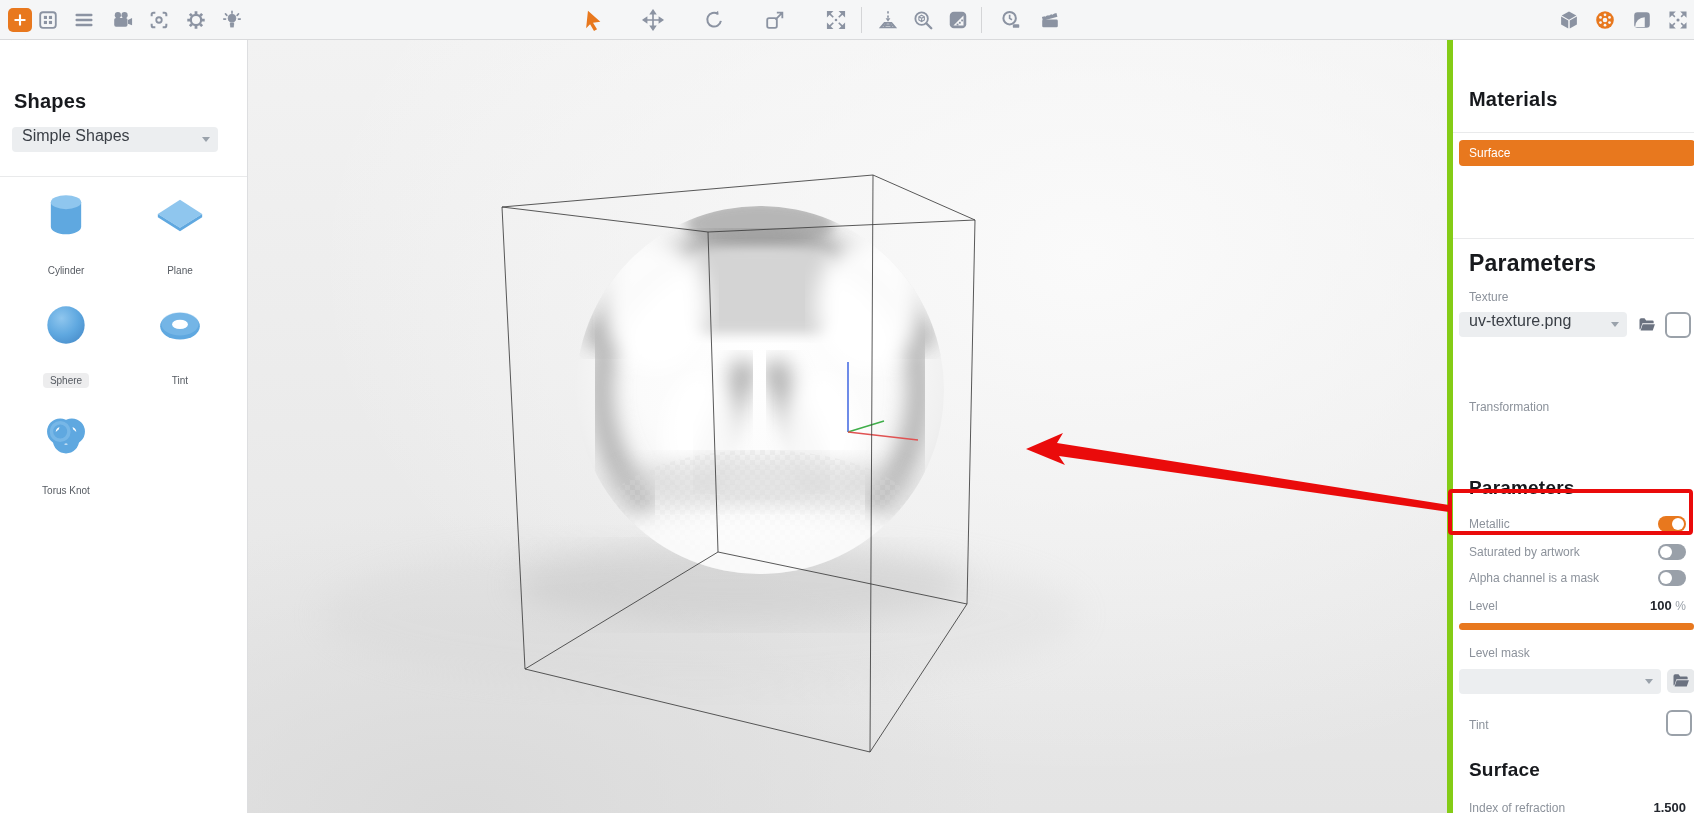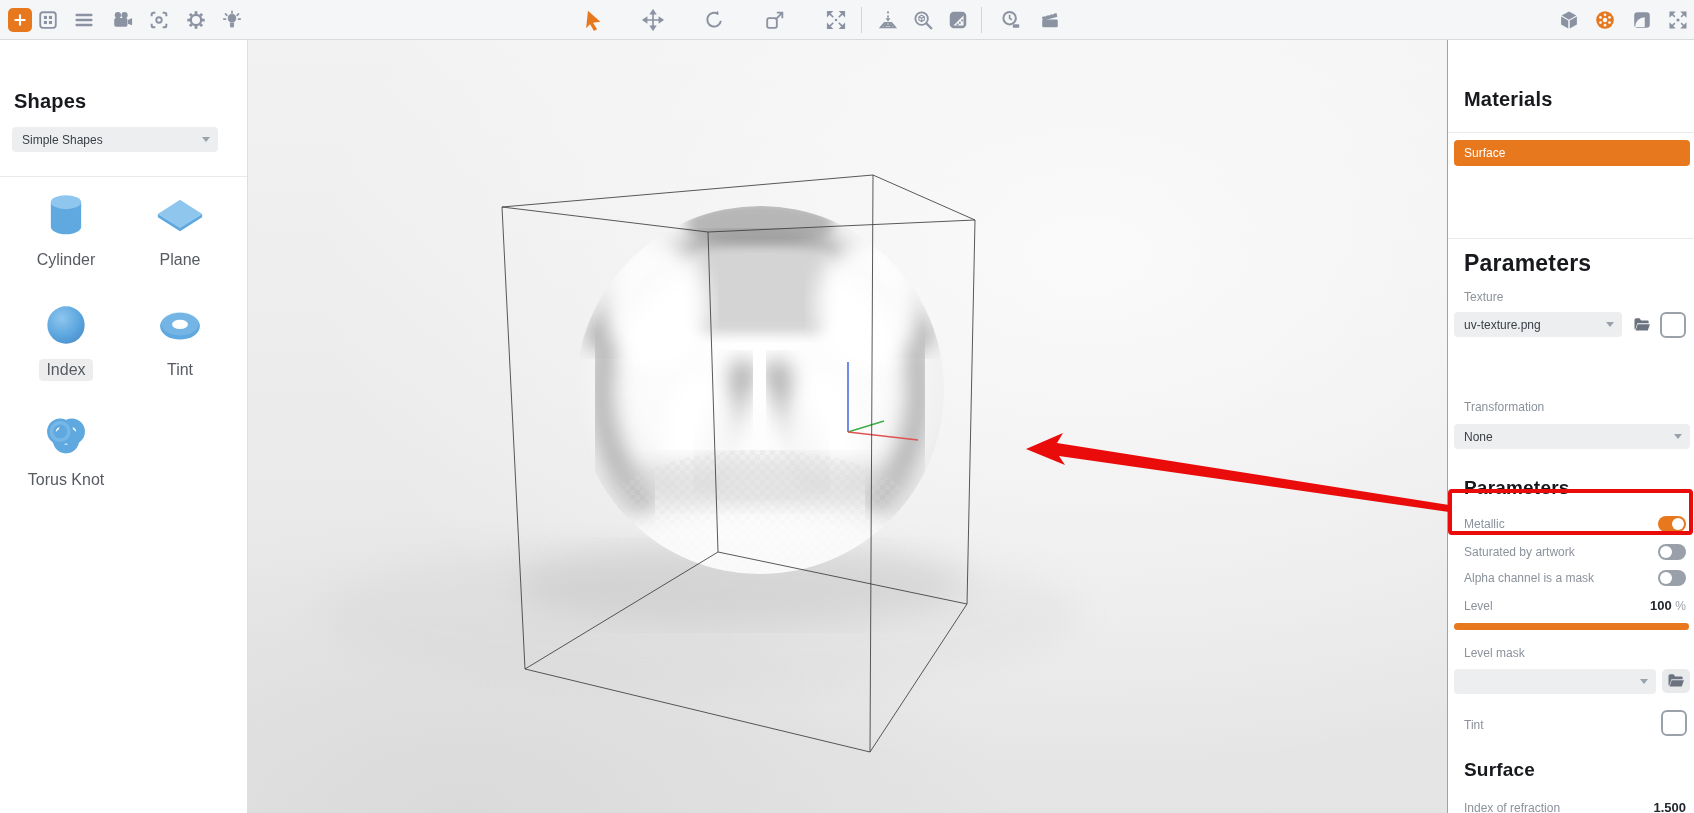--- a/index.html
+++ b/index.html
@@ -14,38 +14,38 @@
     display:flex; align-items:center; justify-content:center; cursor:pointer; }
   .tool-icon svg { width:22px; height:22px; display:block; }
   .tool-icon.active { color:var(--accent); }
   .tool-add { background:var(--accent); border-radius:5px; color:#fff; }
   .tool-add svg { width:16px; height:16px; }
   .tool-sep { position:absolute; top:7px; width:1px; height:26px; background:#d4d5d7; }
 
   
   .panel { position:absolute; top:40px; height:773px; background:#fff; z-index:3; }
   #sidebar { left:0; width:248px; border-right:1px solid #dddee0; }
-  #rpanel  { left:1447px; width:247px; border-left:1px solid #84cc16; }
+  #rpanel  { left:1447px; width:247px; border-left:6px solid #84cc16; }
   .notch { position:absolute; top:-6px; width:11px; height:11px; background:#fff;
     border-left:1px solid #d9dadc; border-top:1px solid #d9dadc; transform:rotate(45deg); }
 
   .h1 { position:absolute; font-size:20px; font-weight:bold; color:#17191d; letter-spacing:.2px; }
   .divider { position:absolute; left:0; width:100%; height:1px; background:#e9eaeb; }
 
   
   #shapes-title { left:14px; top:50px; }
   .select { position:absolute; background:#eceef0; border-radius:4px; height:25px;
-    font-size:12px; color:#3a3f46; display:flex; align-items:center; padding:0 10px; cursor:pointer; }
+    font-size:16px; color:#3a3f46; display:flex; align-items:flex-start; padding:0 10px; cursor:pointer; }
   .select .caret { position:absolute; right:8px; top:10px; width:0; height:0;
     border-left:4px solid transparent; border-right:4px solid transparent; border-top:5px solid #9aa2ab; }
   #shape-category { left:12px; top:87px; width:206px; }
   .shape-item { position:absolute; width:100px; text-align:center; cursor:pointer; }
   .shape-item .sicon { width:56px; height:56px; margin:0 auto; }
   .shape-item .sicon svg { width:56px; height:56px; }
-  .shape-item .slabel { margin-top:6px; font-size:16px; color:#565b62; display:inline-block;
+  .shape-item .slabel { margin-top:20px; font-size:10px; color:#565b62; display:inline-block;
     padding:2px 7px; border-radius:4px; }
   .shape-item .slabel.hl { background:#ededee; }
 
   
   #mat-title { left:16px; top:48px; }
   .mat-item { position:absolute; left:6px; top:100px; width:236px; height:26px;
     background:var(--accent); border-radius:4px; color:#fff; font-size:12px;
     display:flex; align-items:center; padding:0 10px; cursor:pointer; }
   .rlabel { position:absolute; left:16px; font-size:12px; color:#8c929b; }
   .rvalue { position:absolute; right:8px; font-size:13px; font-weight:bold; color:#23272e; }
@@ -328,21 +328,21 @@
             </svg></div><span class="slabel">Plane</span></div>
         <div class="shape-item" style="left: 16px; top: 257px;"><div class="sicon"><svg viewBox="0 0 48 48">
               <defs>
                 <radialGradient id="sphg" cx="38%" cy="32%" r="75%">
                   <stop offset="0%" stop-color="#8FC6EE"></stop>
                   <stop offset="60%" stop-color="#5FA8E0"></stop>
                   <stop offset="100%" stop-color="#4b90cd"></stop>
                 </radialGradient>
               </defs>
               <circle cx="24" cy="24" r="16" fill="url(#sphg)"></circle>
-            </svg></div><span class="slabel hl">Index</span></div>
+            </svg></div><span class="slabel hl">Sphere</span></div>
         <div class="shape-item" style="left: 130px; top: 257px;"><div class="sicon"><svg viewBox="0 0 48 48">
               <ellipse cx="24" cy="25" rx="17" ry="11.5" fill="#5FA8E0"></ellipse>
               <ellipse cx="24" cy="23" rx="16" ry="10" fill="#8FC6EE" opacity=".45"></ellipse>
               <ellipse cx="24" cy="23.5" rx="6.8" ry="4" fill="#ffffff"></ellipse>
             </svg></div><span class="slabel">Tint</span></div>
         <div class="shape-item" style="left: 16px; top: 367px;"><div class="sicon"><svg viewBox="0 0 48 48" fill="none" stroke="#5FA8E0" stroke-width="7.5" stroke-linecap="round">
               <circle cx="19" cy="21" r="7.5"></circle>
               <circle cx="29" cy="21" r="7.5"></circle>
               <circle cx="24" cy="28.5" r="7.5"></circle>
               <circle cx="19" cy="21" r="7.5" stroke="#8FC6EE" stroke-width="3" opacity=".5"></circle>
@@ -366,24 +366,20 @@
       <span class="caret"></span>
     </div>
     <div class="icon-btn" style="left:180px; top:273px">
       <svg viewBox="0 0 24 24">
           <path fill="currentColor" d="M3 6a2 2 0 0 1 2-2h4l2 2.5h7.5A1.5 1.5 0 0 1 20 8v2H6.5L4 17.5 3 17z"></path>
           <path fill="currentColor" d="M6.8 11h14.7l-2.6 7.5H4.3z"></path>
         </svg>
     </div>
     <div class="swatch" style="left:212px; top:272px"></div>
     <div class="rlabel" style="top:360px">Transformation</div>
-    <div class="select" style="left:6px; top:384px; width:236px">
-      <span>None</span>
-      <span class="caret"></span>
-    </div>
 
     <div class="h1" style="left:16px; top:437px; font-size:19px">Parameters</div>
     <div class="rlabel" style="top:477px">Metallic</div>
     <div class="toggle on" style="top:476px">
         <span class="knob"></span>
       </div>
     <div class="rlabel" style="top:505px">Saturated by artwork</div>
     <div class="toggle off" style="top:504px">
         <span class="knob"></span>
       </div>

